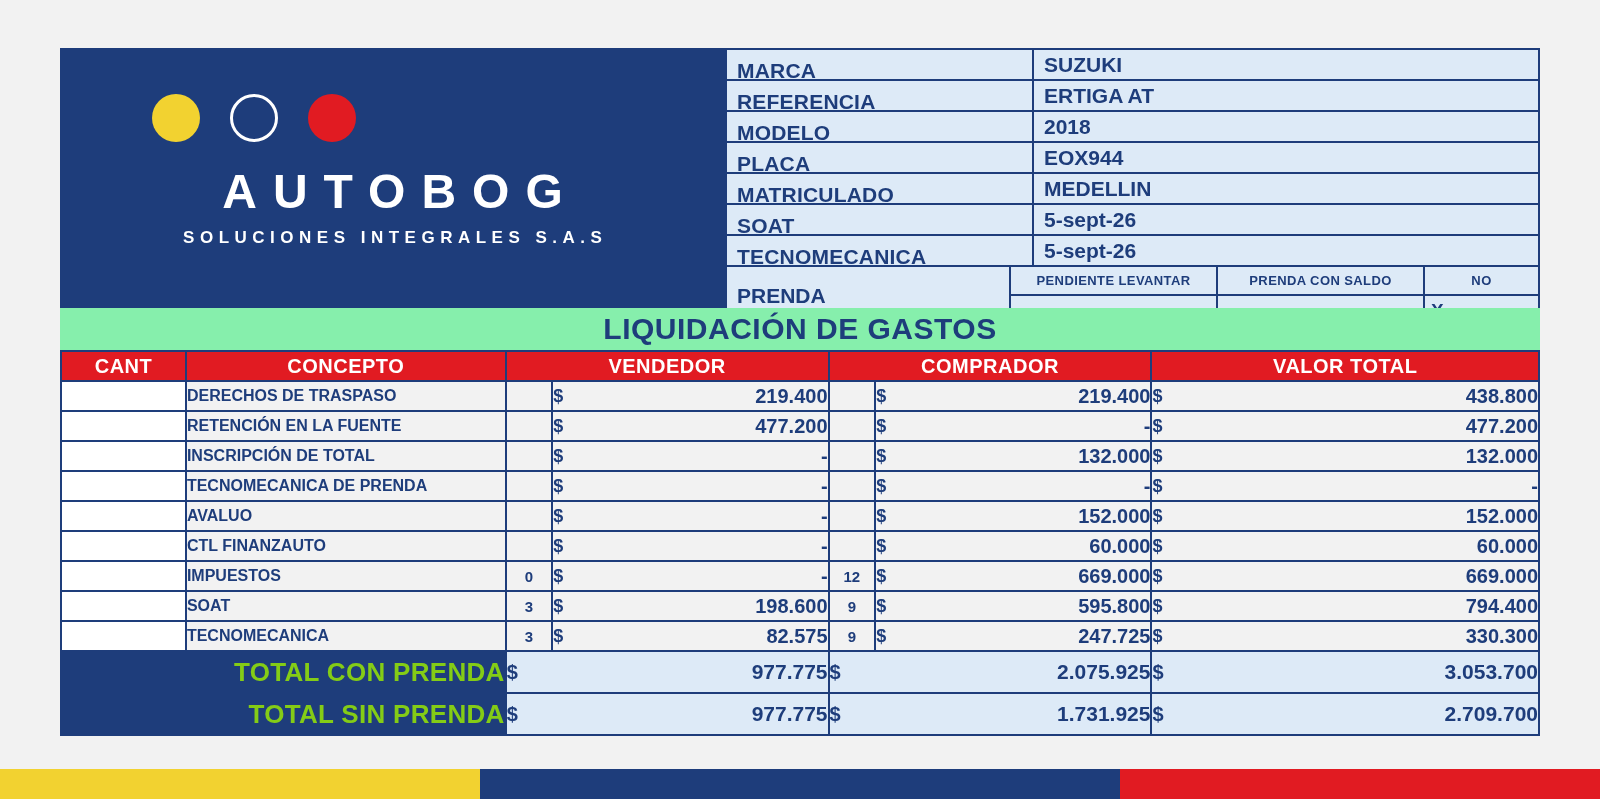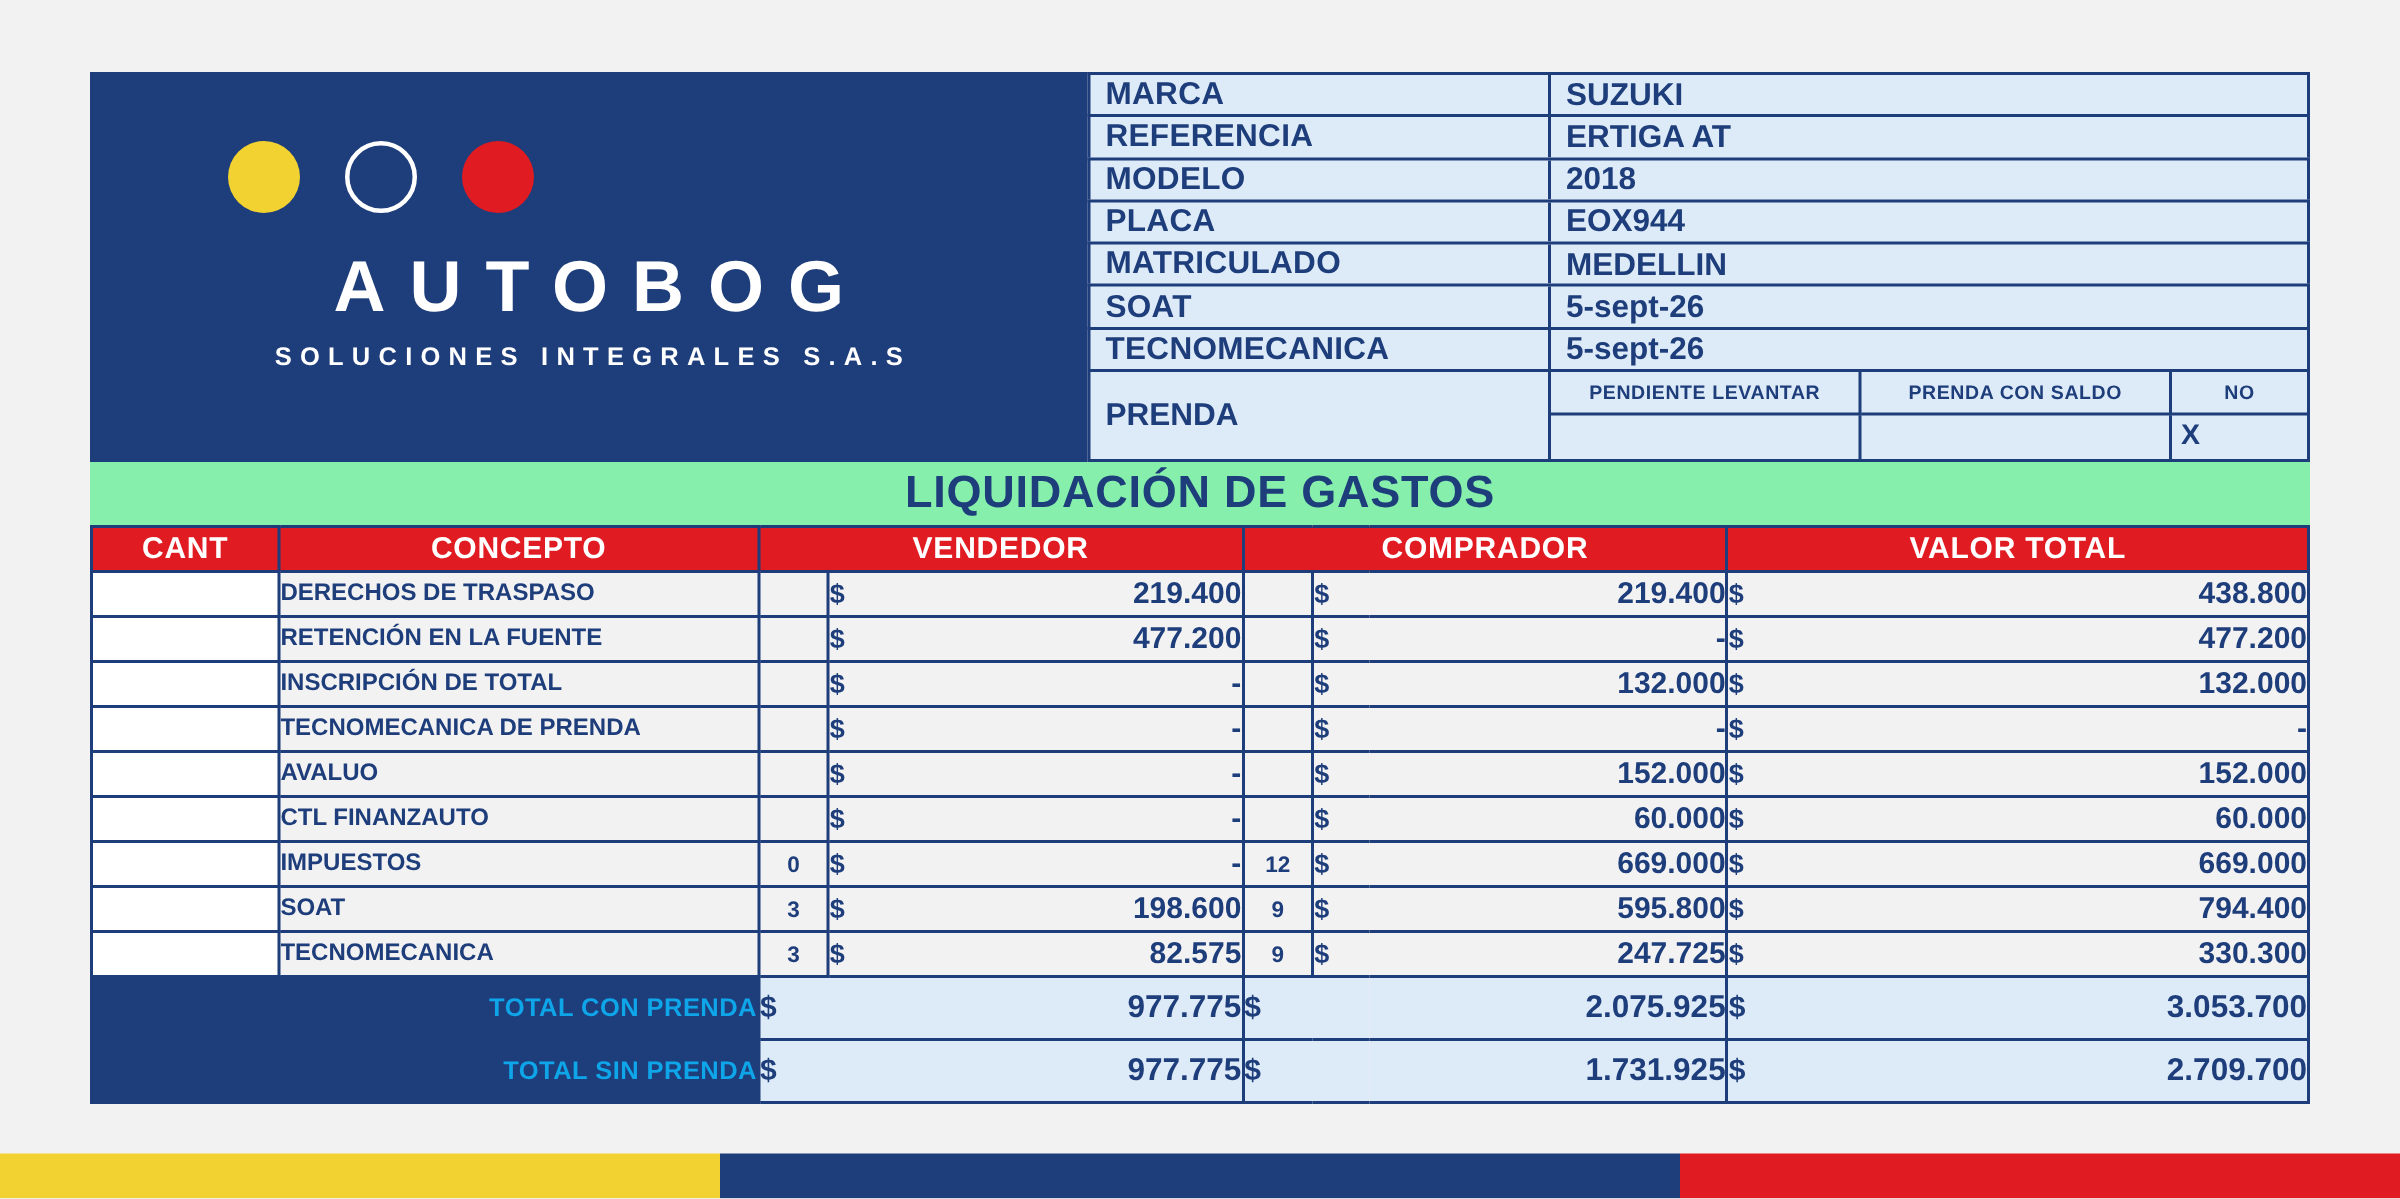--- a/index.html
+++ b/index.html
@@ -74,21 +74,21 @@
     border-bottom: none;
     background: #ddeaf7;
   }
   .info-row:first-child { border-top: 2px solid #1e3d7b; }
   .info-label {
     width: 307px;
     border-right: 2px solid #1e3d7b;
     color: #1e3d7b;
     font-weight: bold;
     font-size: 21px;
-    padding: 0 0 0 10px;
+    padding: 13px 0 0 10px;
     display: flex;
     align-items: center;
     letter-spacing: .2px;
   }
   .info-value {
     flex: 1;
     color: #1e3d7b;
     font-weight: bold;
     font-size: 21px;
     padding: 1px 0 0 10px;
@@ -97,21 +97,21 @@
   }
 
   
   .prenda-row {
     display: flex;
     height: 62px;
     border: 2px solid #1e3d7b;
     background: #ddeaf7;
   }
   .prenda-label {
-    width: 307px;
+    width: 284px;
     border-right: 2px solid #1e3d7b;
     color: #1e3d7b;
     font-weight: bold;
     font-size: 21px;
     padding-left: 10px;
     display: flex;
     align-items: center;
   }
   .prenda-opts {
     flex: 1;
@@ -221,22 +221,22 @@
     font-weight: bold;
     font-size: 20px;
     text-align: right;
     padding-right: 10px;
     border-left: none !important;
   }
 
   
   .total-label {
     background: #1e3d7b;
-    color: #0ea5e9;
-    font-size: 17px;
+    color: #84cc16;
+    font-size: 26px;
     font-weight: bold;
     text-align: right;
     padding-right: 14px;
     letter-spacing: .3px;
   }
   .total-row td { height: 42px; }
   .total-row .sign-cell,
   .total-row .amount-cell { background: #ddeaf7; font-size: 21px; }
   .total-row .sign-cell { font-size: 20px; }
 

